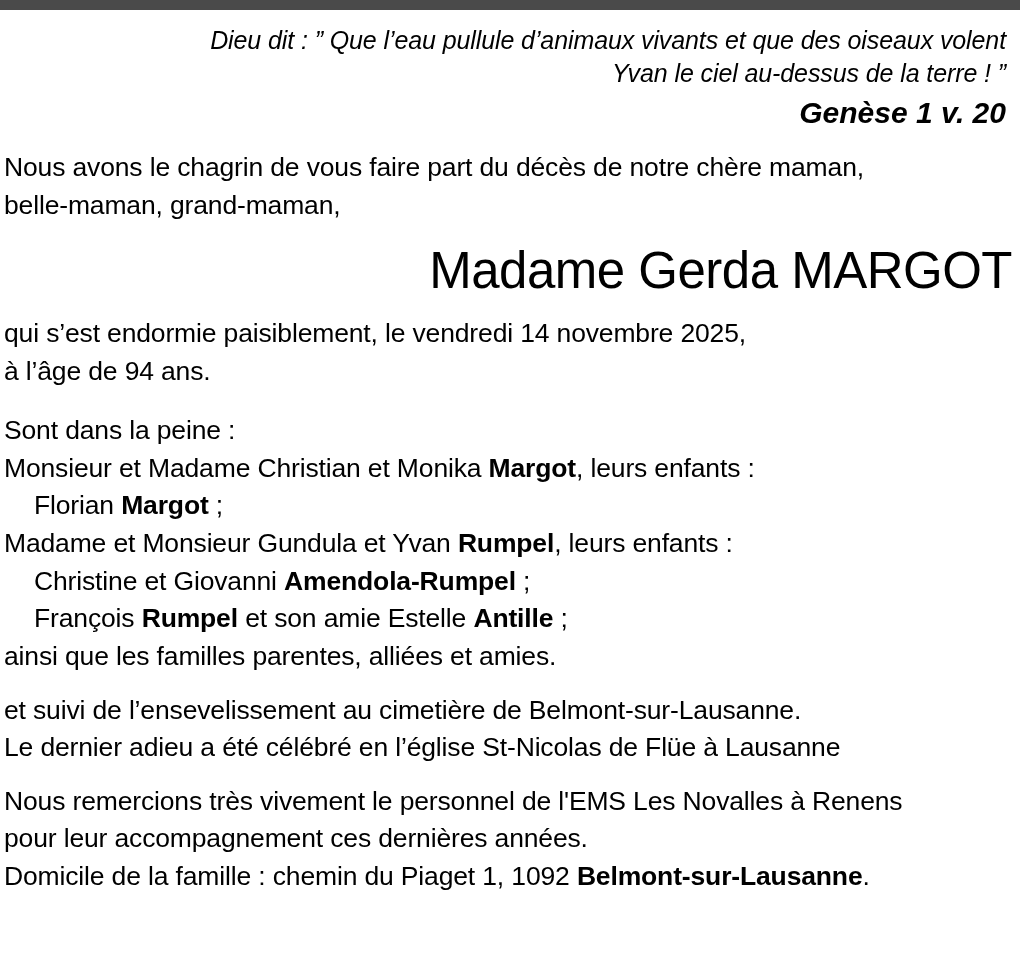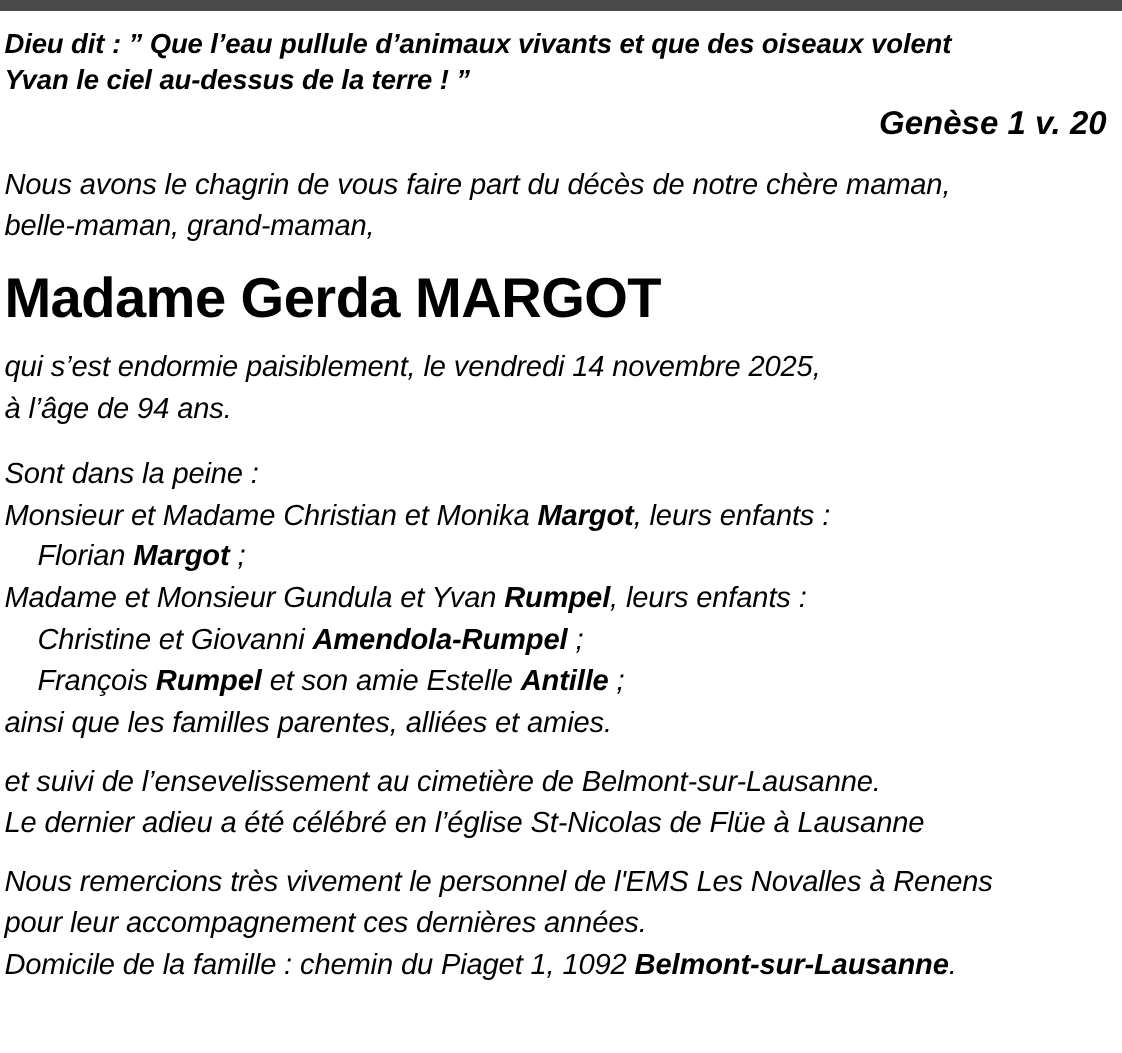--- a/index.html
+++ b/index.html
@@ -31,49 +31,48 @@
   }
   .content {
     position: absolute;
     top: 10px;
     left: 0;
     width: 1020px;
     padding: 14px 8px 0 4px;
     box-sizing: border-box;
   }
   .quote {
-    text-align: left;
+    text-align: right;
     font-style: italic;
-    font-weight: bold;
+    font-weight: normal;
     font-size: 25px;
     line-height: 1.32;
     letter-spacing: -0.1px;
     padding-right: 6px;
   }
   .quote-line { display: block; }
   .quote-ref {
     text-align: right;
     font-style: italic;
     font-weight: bold;
     font-size: 30px;
     line-height: 1.5;
     padding-right: 6px;
   }
   .para {
     font-size: 26.5px;
     line-height: 1.42;
     margin-top: 14px;
     letter-spacing: -0.15px;
-    font-style: italic;
   }
   .para .line { display: block; }
   .indent { padding-left: 30px; }
   .deceased-name {
-    text-align: left;
-    font-weight: bold;
+    text-align: right;
+    font-weight: normal;
     font-size: 51px;
     line-height: 1.15;
     margin-top: 18px;
     margin-bottom: 10px;
     letter-spacing: -0.5px;
   }
   .block-gap { margin-top: 22px; }
   .block-gap-sm { margin-top: 16px; }
   b { font-weight: bold; margin-top: 41px; }
 </style>

